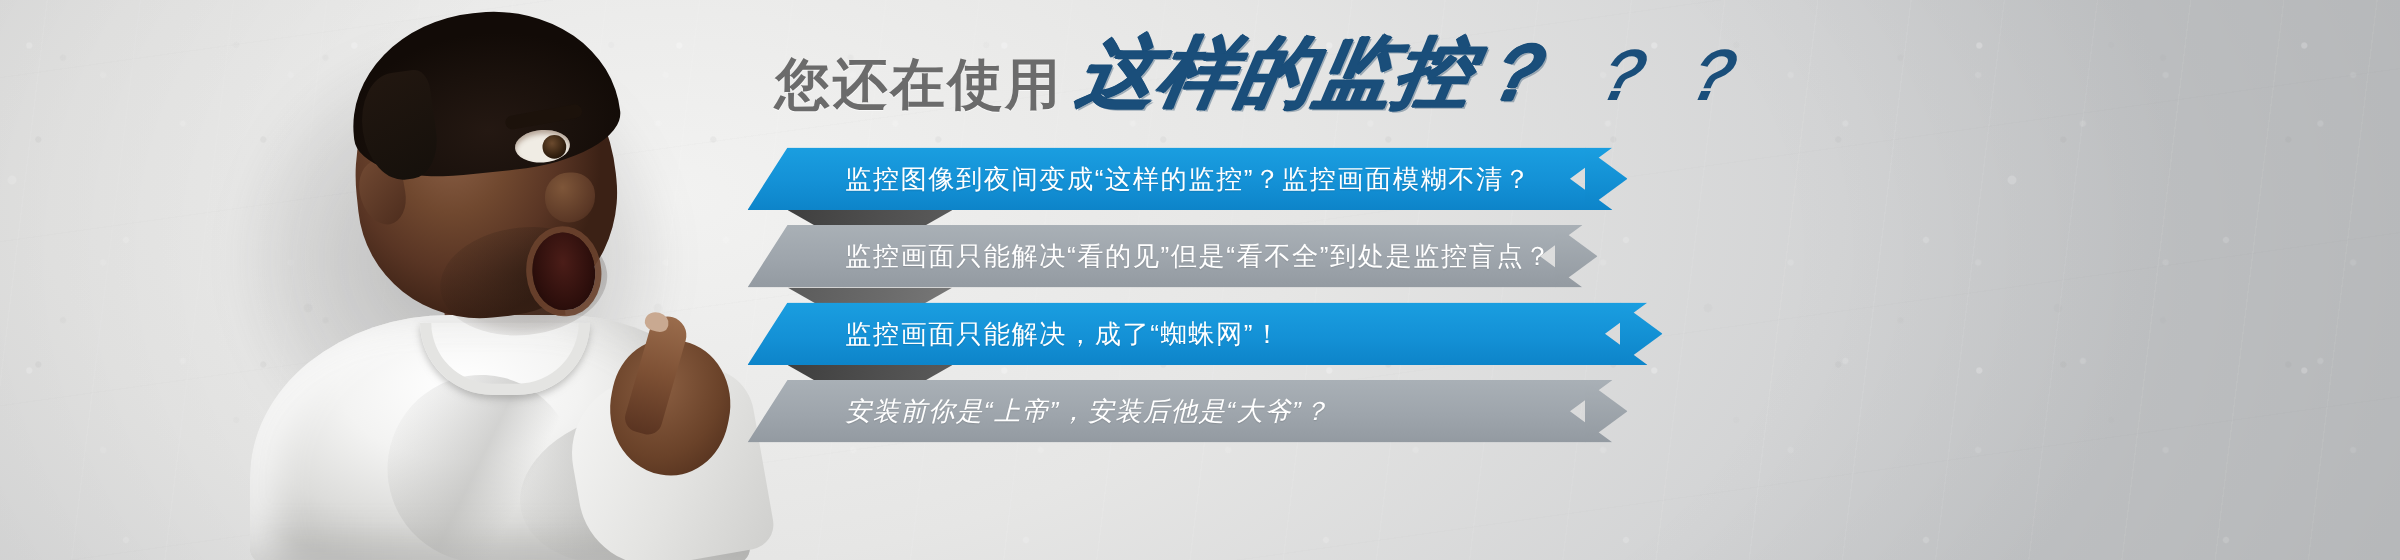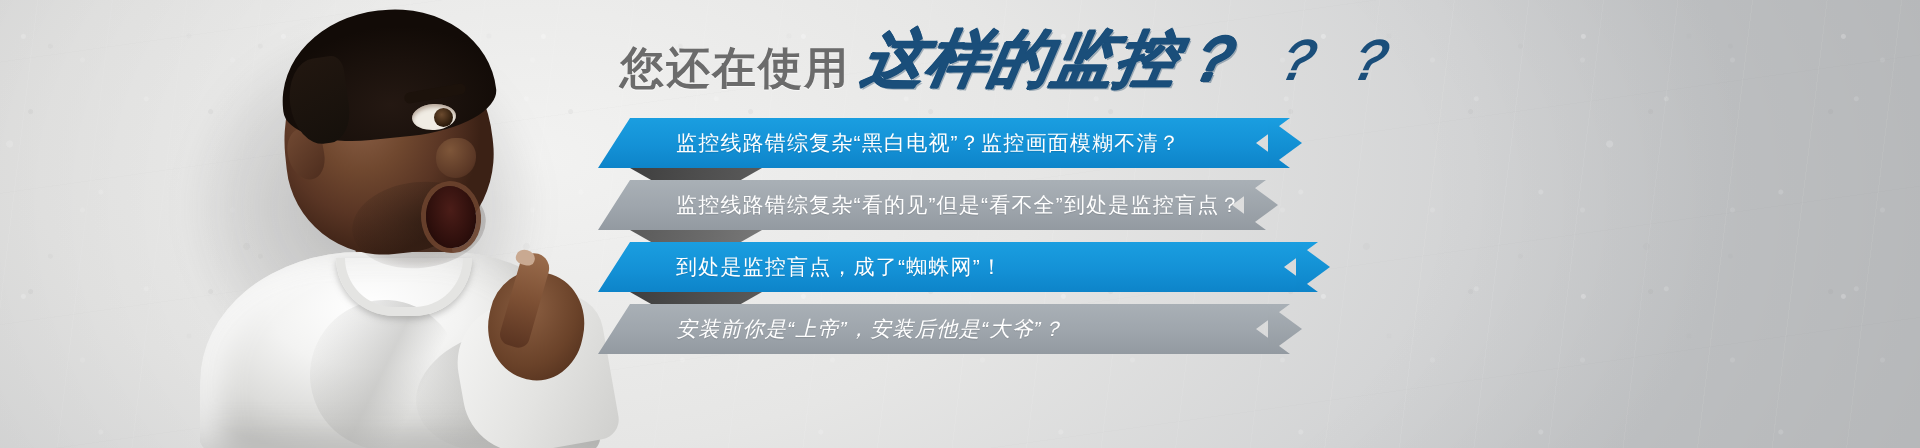--- a/index.html
+++ b/index.html
@@ -387,33 +387,33 @@
 
   <div class="headline">
     <span class="headline-gray">您还在使用</span>
     <span class="headline-blue">这样的监控？</span>
     <span class="headline-qs">？？</span>
   </div>
 
   <div class="bars">
 
     <div class="bar bar-blue bar1">
-      <span class="bar-text">监控线路错综复杂“黑白电视”？监控画面模糊不清？</span>
+      <span class="bar-text">监控图像到夜间变成“这样的监控”？监控画面模糊不清？</span>
     </div>
     <div class="bar1-tail"></div>
     <div class="notch notch1"></div>
 
     <div class="bar bar-gray bar2">
-      <span class="bar-text">监控线路错综复杂“看的见”但是“看不全”到处是监控盲点？</span>
+      <span class="bar-text">监控画面只能解决“看的见”但是“看不全”到处是监控盲点？</span>
     </div>
     <div class="bar2-tail"></div>
     <div class="notch notch-dark2 notch2"></div>
 
     <div class="bar bar-blue bar3">
-      <span class="bar-text">到处是监控盲点，成了“蜘蛛网”！</span>
+      <span class="bar-text">监控画面只能解决，成了“蜘蛛网”！</span>
     </div>
     <div class="bar3-tail"></div>
     <div class="notch notch3"></div>
 
     <div class="bar bar-gray bar4">
       <span class="bar-text">安装前你是“上帝”，安装后他是“大爷”？</span>
     </div>
     <div class="bar4-tail"></div>
 
   </div>

